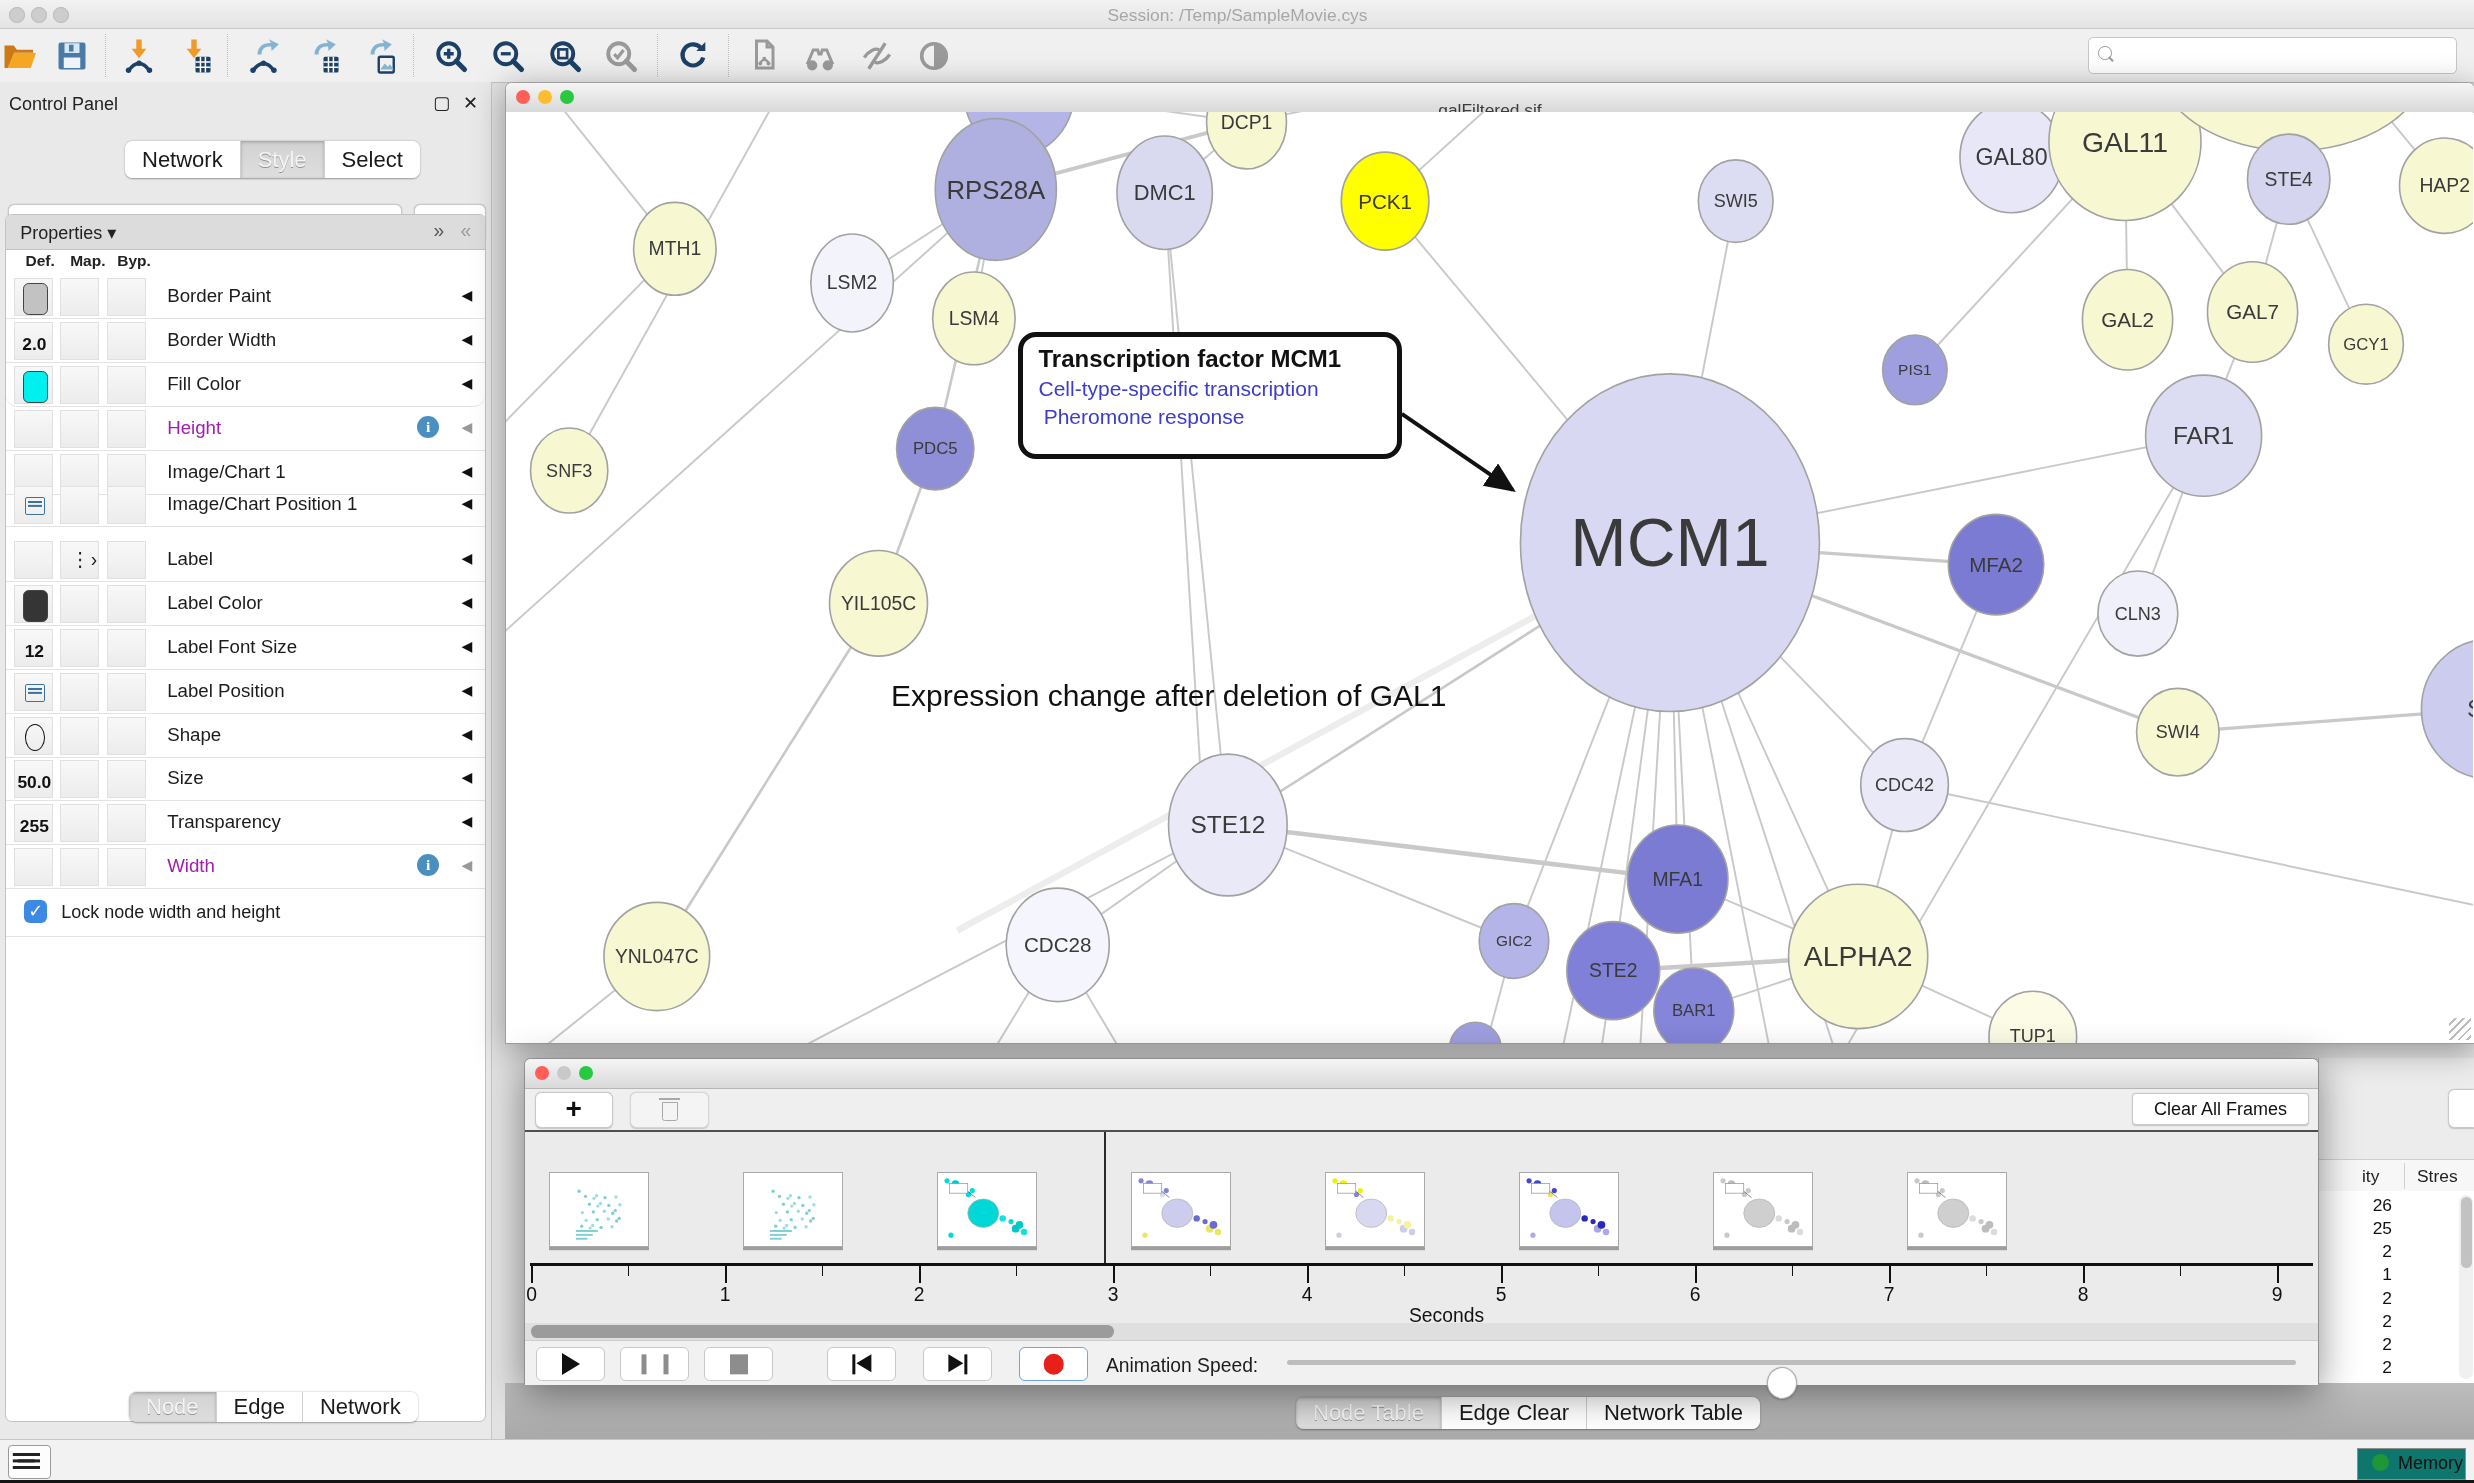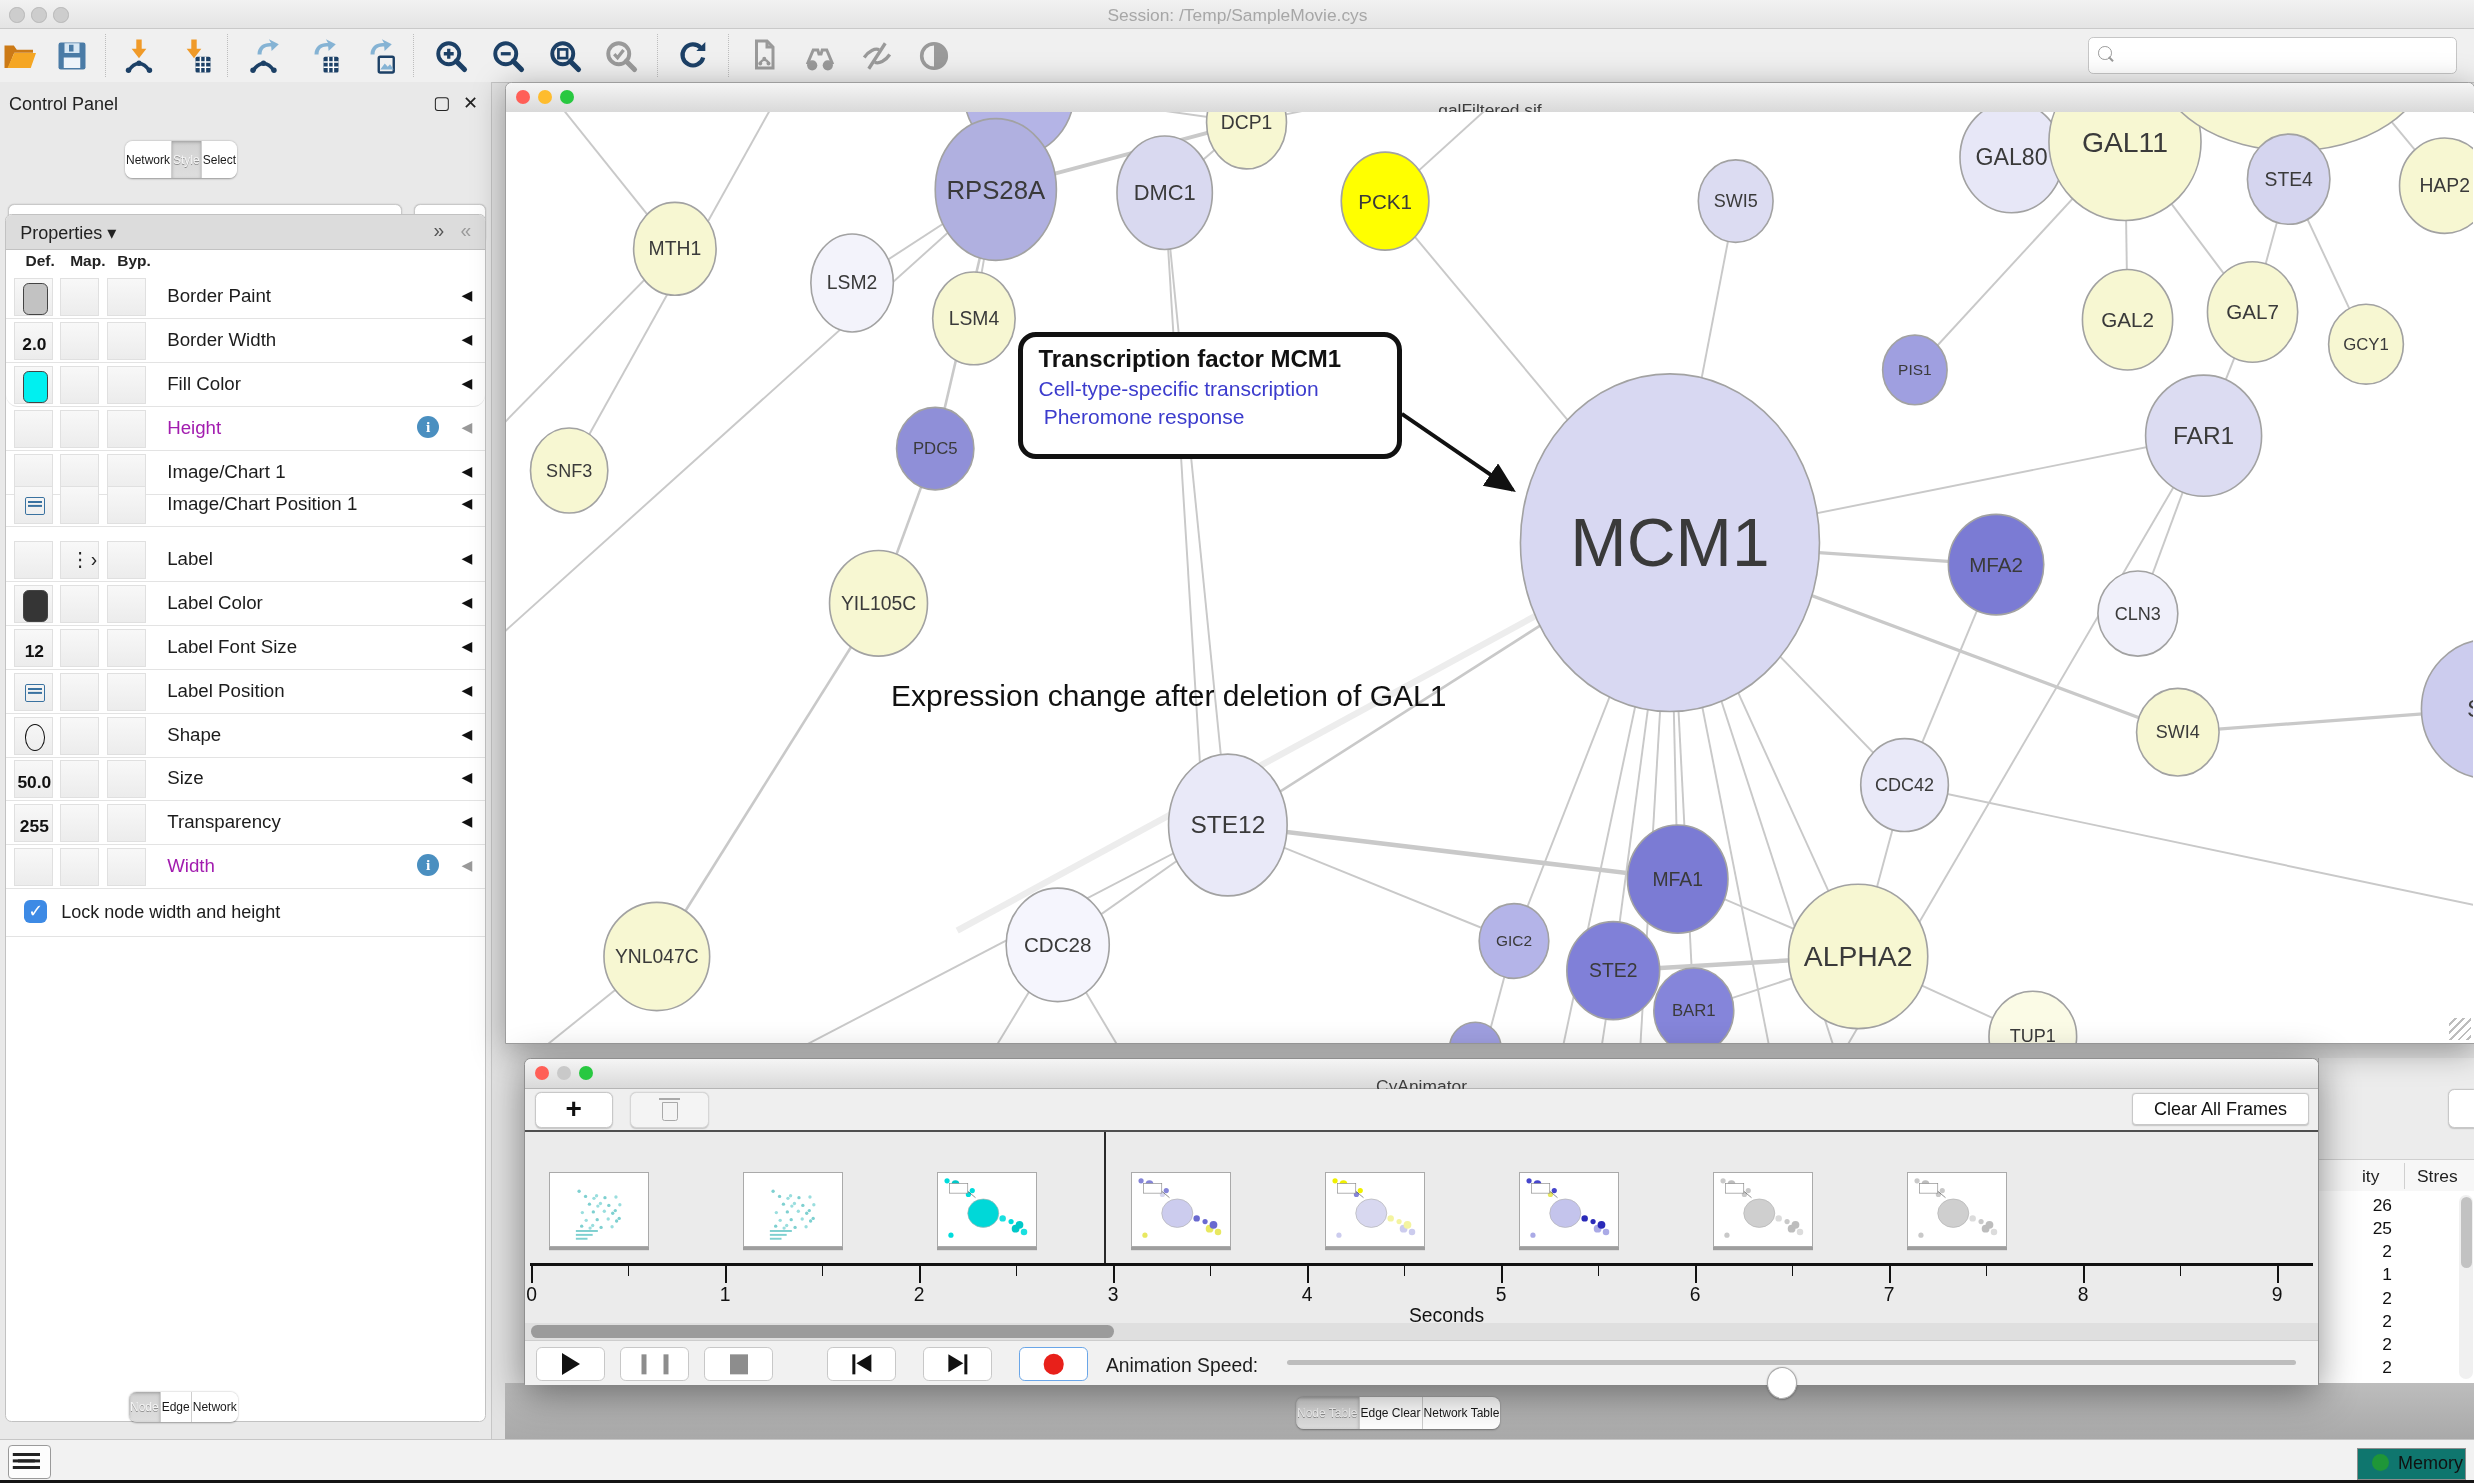--- a/index.html
+++ b/index.html
@@ -13,21 +13,21 @@
   .tool svg{width:36px;height:36px;}
   .tsep{position:absolute;top:5.2px;width:0;height:43px;border-left:1.3px dotted #bdbdbd;}
   .search{position:absolute;left:2088px;top:37px;width:367px;height:35px;background:#fff;border:1.3px solid #c6c6c6;border-radius:5.2px;}
   .mag{position:absolute;left:9px;top:8.4px;width:11.6px;height:11.6px;border:1.9px solid #9a9a9a;border-radius:50%;}
   .mag::after{content:"";position:absolute;left:9px;top:10.3px;width:5.8px;height:1.9px;background:#9a9a9a;transform:rotate(45deg);}
   
   .cpanel{position:absolute;left:0;top:82px;width:491px;height:1357px;background:#e9e9e9;border-right:1.3px solid #c6c6c6;}
   .cp-title{position:absolute;left:9px;top:11.6px;font-size:18px;color:#222;}
   .cp-winbtn{position:absolute;top:10.3px;font-size:18px;color:#222;cursor:pointer;}
   .seg{position:absolute;display:flex;border-radius:7.7px;box-shadow:0 0.6px 1.9px rgba(0,0,0,.35);overflow:hidden;}
-  .seg > div{display:flex;align-items:center;justify-content:center;font-size:12px;background:#fff;color:#1a1a1a;border-right:0.6px solid #cfcfcf;cursor:pointer;padding:0 1px;}
+  .seg > div{display:flex;align-items:center;justify-content:center;font-size:22px;background:#fff;color:#1a1a1a;border-right:0.6px solid #cfcfcf;cursor:pointer;padding:0 17px;}
   .seg > div:last-child{border-right:none;}
   .seg > div.pressed{background:linear-gradient(#d2d2d2,#dedede);color:#f4f4f4;text-shadow:0 0.6px 0.6px #8f8f8f;box-shadow:inset 0 1.3px 3.2px rgba(0,0,0,.25);}
   .combo{position:absolute;left:7.7px;top:122px;width:392px;height:37px;background:#fff;border:0.6px solid #c9c9c9;border-radius:6.4px;box-shadow:0 0.6px 1.3px rgba(0,0,0,.25);}
   .combo .val{position:absolute;left:20.6px;top:7.7px;font-size:19.3px;color:#111;}
   .combo .arr{position:absolute;right:15.5px;top:10.3px;font-size:14px;color:#333;}
   .combo-btn{position:absolute;left:414px;top:122px;width:70px;height:37px;background:#fff;border:0.6px solid #c9c9c9;border-radius:6.4px;box-shadow:0 0.6px 1.3px rgba(0,0,0,.25);text-align:center;font-size:14px;color:#333;line-height:37px;cursor:pointer;}
   .props{position:absolute;left:5.2px;top:132px;width:479px;height:1206px;background:#fff;border:0.6px solid #c2c2c2;border-radius:6.4px;overflow:hidden;}
   .props-head{position:absolute;left:0;top:0;width:100%;height:34px;background:#dcdcdc;border-bottom:0.6px solid #c2c2c2;}
   .props-head .lab{position:absolute;left:14px;top:7px;font-size:18px;color:#222;}
   .props-head .chev{position:absolute;top:5.2px;font-size:19.3px;color:#555;cursor:pointer;}
@@ -636,21 +636,20 @@
       <div class="caption">Expression change after deletion of GAL1</div>
     </div>
     <div class="grip"></div>
   </div>
 
   <div class="anim">
     <div class="wintitle" style="border-radius:6.4px 6.4px 0 0">
       <div class="mac" style="left:10.3px;background:#ff5f57"></div>
       <div class="mac" style="left:32px;background:#c9c9c9"></div>
       <div class="mac" style="left:54px;background:#28c840"></div>
-      <div class="t">CyAnimator</div>
     </div>
     <div class="toolrow">
       <div class="abtn" style="left:9.7px;top:2.6px;width:76px;height:34px;text-align:center;font-size:28px;font-weight:bold;line-height:31px;color:#111">+</div>
       <div class="abtn" style="left:105px;top:2.6px;width:77px;height:34px;background:#f4f4f4;border-color:#d6d6d6">
         <div style="position:absolute;left:31px;top:9px;width:14px;height:17px;border:1.9px solid #a9a9a9;border-radius:0 0 2.6px 2.6px"></div>
         <div style="position:absolute;left:28px;top:5.8px;width:20.6px;height:1.9px;background:#a9a9a9"></div>
       </div>
       <div class="abtn" style="right:9px;top:3.9px;width:175px;height:30px;text-align:center;font-size:18px;line-height:30px;color:#111;border-radius:3.9px">Clear All Frames</div>
     </div>
     <div class="sepline"></div>

